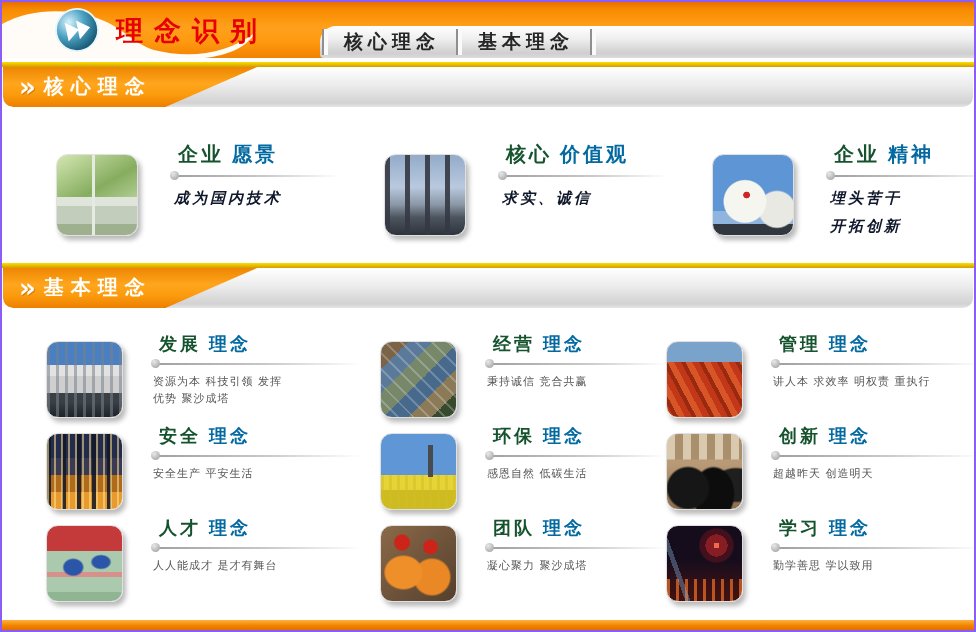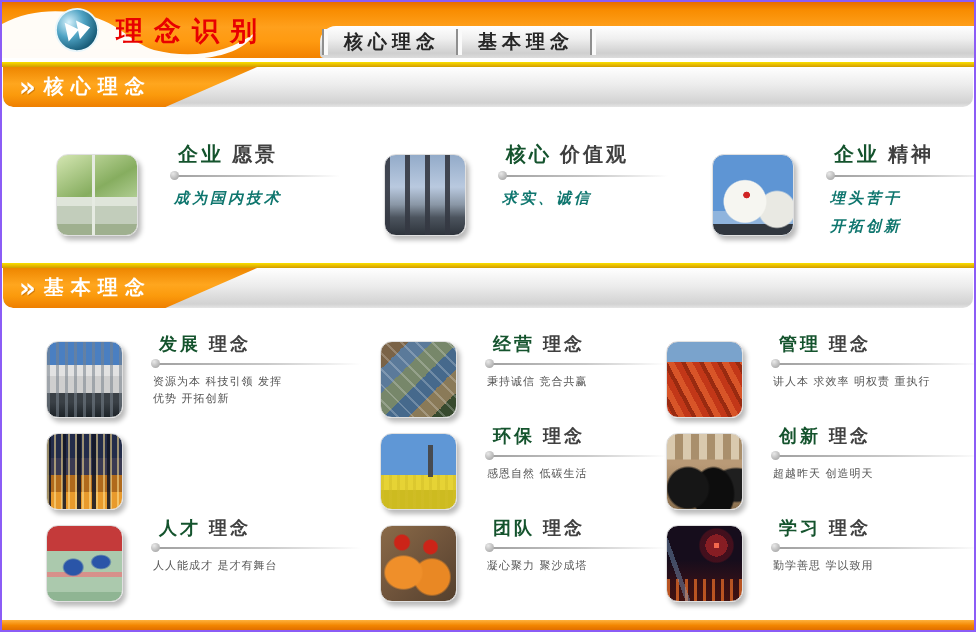--- a/index.html
+++ b/index.html
@@ -19,32 +19,32 @@
   .banner{position:relative;height:40px;margin:0 1px;background:linear-gradient(180deg,#ffffff 0%,#ececec 45%,#d2d2d2 90%,#e5e5e5 100%);border-radius:0 0 10px 10px;overflow:hidden;}
   .banner .orange{position:absolute;left:0;top:0;bottom:0;width:262px;background:linear-gradient(180deg,#ee8600 0%,#ffa61e 42%,#fb9a0c 70%,#ee7f00 100%);clip-path:polygon(0 0,97% 0,62% 100%,0 100%);filter:drop-shadow(6px 0 0 rgba(255,255,255,0.95));border-radius:0 0 0 10px;}
   .banner .btext{position:absolute;left:16px;top:6px;display:flex;align-items:center;color:#ffffff;}
   .marker{font-size:26px;font-weight:bold;line-height:26px;margin-right:10px;letter-spacing:-2px;text-shadow:1px 1px 0 rgba(170,90,0,.5);}
   .bheading{font-family:"DejaVu Serif",serif;font-weight:bold;font-size:20px;letter-spacing:7px;white-space:nowrap;}
 
   
   .photo{flex:none;border-radius:12px;border:1px solid #e0e0e0;box-shadow:3px 4px 5px rgba(0,0,0,.28);background-color:#9ab;background-size:cover;}
   .ctitle{font-family:"DejaVu Serif",serif;font-weight:bold;letter-spacing:3px;white-space:nowrap;padding-left:8px;}
   .ctitle .tb{color:#14532d;margin-right:8px;}
-  .ctitle .tr{color:#404040;}
+  .ctitle .tr{color:#0369a1;}
   .divider{position:relative;height:2px;margin:7px 0 8px 2px;background:linear-gradient(90deg,#9f9f9f,#c9c9c9 55%,rgba(200,200,200,0) 100%);}
   .divider .dot{position:absolute;left:-2px;top:-4px;width:9px;height:9px;border-radius:50%;background:radial-gradient(circle at 35% 30%,#e8e8e8,#9a9a9a);}
 
   
   .core-wrap{height:152px;padding:34px 0 0 54px;display:flex;gap:44px;box-sizing:border-box;}
   .card{display:flex;align-items:flex-start;}
   .card.core{width:284px;}
   .card.core .photo{width:80px;height:80px;margin-top:13px;}
   .card.core .cbody{margin-left:32px;width:182px;}
   .card.core .ctitle{font-size:20px;}
-  .slogan.green{font-family:"DejaVu Serif",serif;font-style:italic;font-weight:bold;font-size:15px;color:#0f766e;letter-spacing:3px;line-height:1.85;white-space:nowrap;padding-left:4px;}
+  .slogan.green{font-family:"DejaVu Serif",serif;font-style:italic;font-weight:bold;font-size:15px;color:#0f172a;letter-spacing:3px;line-height:1.85;white-space:nowrap;padding-left:4px;}
 
   
   .basic-wrap{padding:24px 12px 0 44px;display:grid;grid-template-columns:334px 286px auto;grid-auto-rows:92px;}
   .card.basic .photo{width:75px;height:75px;margin-top:9px;}
   .card.basic .cbody{margin-left:28px;width:210px;}
   .card.basic .ctitle{font-size:18px;}
   .slogan.gray{font-family:"DejaVu Serif",serif;font-size:11px;color:#555555;letter-spacing:1px;line-height:1.55;white-space:nowrap;padding-left:2px;}
 
   
   .footer-bar{position:absolute;left:0;right:0;bottom:0;height:10px;background:linear-gradient(180deg,#ffb23c 0%,#f28500 55%,#e06f00 100%);}
@@ -212,21 +212,21 @@
       <div class="photo" data-img="office-building"></div>
       <div class="cbody">
         <div class="ctitle">
           <span class="tb">发展</span><span class="tr">理念</span>
         </div>
         <div class="divider">
             <span class="dot"></span>
           </div>
         <div class="slogan gray">
           <div>资源为本  科技引领  发挥</div>
-          <div>优势  开拓创新</div>
+          <div>优势  聚沙成塔</div>
         </div>
       </div>
     </div>
 
     <div class="card basic">
       <div class="photo" data-img="plant-aerial"></div>
       <div class="cbody">
         <div class="ctitle">
           <span class="tb">经营</span><span class="tr">理念</span>
         </div>
@@ -249,20 +249,31 @@
             <span class="dot"></span>
           </div>
         <div class="slogan gray">
           <div>讲人本  求效率  明权责  重执行</div>
         </div>
       </div>
     </div>
 
     <div class="card basic">
       <div class="photo" data-img="night-refinery"></div>
+      <div class="cbody">
+        <div class="ctitle">
+          <span class="tb">安全</span><span class="tr">理念</span>
+        </div>
+        <div class="divider">
+            <span class="dot"></span>
+          </div>
+        <div class="slogan gray">
+          <div>安全生产  平安生活</div>
+        </div>
+      </div>
     </div>
 
     <div class="card basic">
       <div class="photo" data-img="rape-field-rig"></div>
       <div class="cbody">
         <div class="ctitle">
           <span class="tb">环保</span><span class="tr">理念</span>
         </div>
         <div class="divider">
             <span class="dot"></span>

